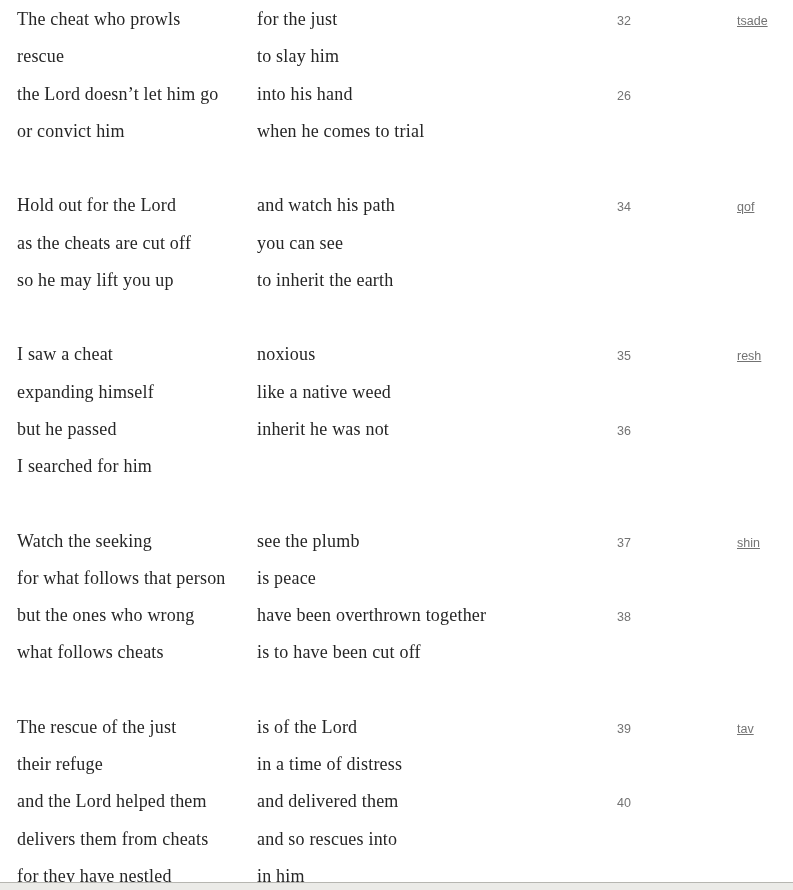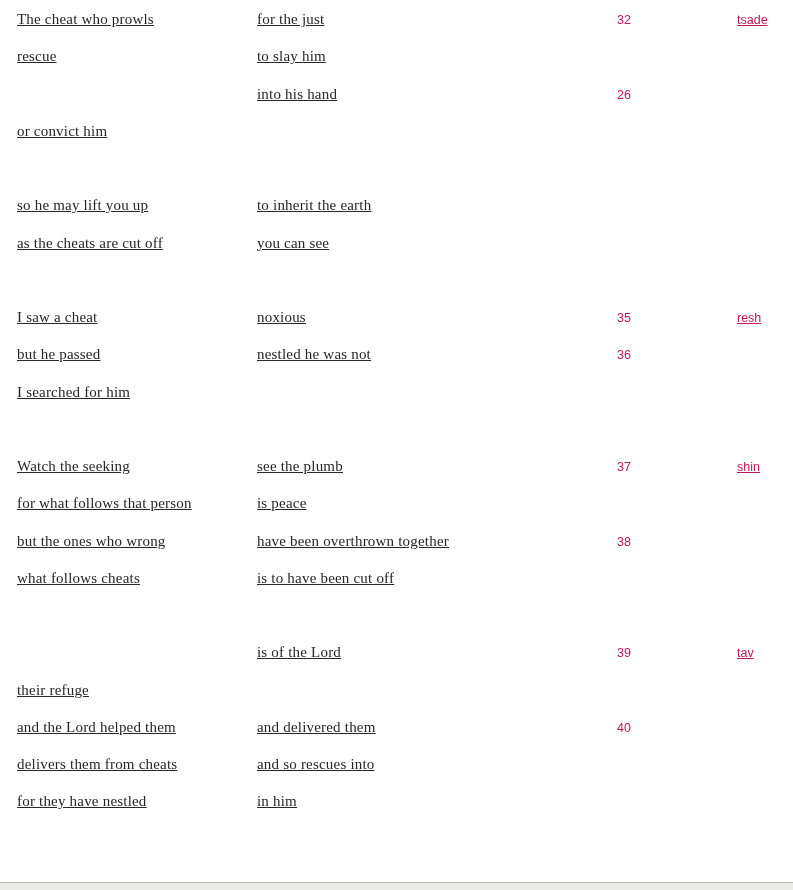--- a/index.html
+++ b/index.html
@@ -10,34 +10,33 @@
     position: relative;
   }
   .doc { padding: 1px 0 0 17px; }
   .row {
     display: grid;
     grid-template-columns: 240px 360px 120px 1fr;
     align-items: baseline;
   }
   .c1, .c2 {
     font-family: "Liberation Serif", serif;
-    font-size: 15px;
+    font-size: 18px;
     line-height: 37.25px;
     color: #262626;
     white-space: nowrap;
     letter-spacing: 0.2px;
-    text-decoration: underline;
   }
   .c1 { grid-column: 1; }
   .c2 { grid-column: 2; }
   .vn, .hl {
     font-family: "Liberation Sans", sans-serif;
     font-size: 12.5px;
     line-height: 14px;
-    color: #be185d;
+    color: #737373;
     white-space: nowrap;
   }
   .vn { grid-column: 3; }
   .hl { grid-column: 4; text-decoration: underline; }
   .stanza { margin-bottom: 37.25px; }
   .stanza:last-child { margin-bottom: 0; }
   .bottom-bar {
     position: absolute;
     left: 0; right: 0; bottom: 0;
     height: 7px;
@@ -56,49 +55,61 @@
       <span class="c1">The cheat who prowls</span>
       <span class="c2">for the just</span>
       <span class="vn">32</span>
       <span class="hl">tsade</span>
     </div>
     <div class="row">
       <span class="c1">rescue</span>
       <span class="c2">to slay him</span>
     </div>
     <div class="row">
+      <span class="c1">the Lord doesn’t let him go</span>
       <span class="c2">into his hand</span>
       <span class="vn">26</span>
     </div>
     <div class="row">
       <span class="c1">or convict him</span>
+      <span class="c2">when he comes to trial</span>
     </div>
   </section>
 
   <section class="stanza">
     <div class="row">
-      <span class="c1">so he may lift you up</span>
-      <span class="c2">to inherit the earth</span>
+      <span class="c1">Hold out for the Lord</span>
+      <span class="c2">and watch his path</span>
+      <span class="vn">34</span>
+      <span class="hl">qof</span>
     </div>
     <div class="row">
       <span class="c1">as the cheats are cut off</span>
       <span class="c2">you can see</span>
+    </div>
+    <div class="row">
+      <span class="c1">so he may lift you up</span>
+      <span class="c2">to inherit the earth</span>
     </div>
   </section>
 
   <section class="stanza">
     <div class="row">
       <span class="c1">I saw a cheat</span>
       <span class="c2">noxious</span>
       <span class="vn">35</span>
       <span class="hl">resh</span>
     </div>
     <div class="row">
+      <span class="c1">expanding himself</span>
+      <span class="c2">like a native weed</span>
+    </div>
+    <div class="row">
       <span class="c1">but he passed</span>
-      <span class="c2">nestled he was not</span>
+      <span class="c2">inherit he was not</span>
       <span class="vn">36</span>
     </div>
     <div class="row">
       <span class="c1">I searched for him</span>
     </div>
   </section>
 
   <section class="stanza">
     <div class="row">
       <span class="c1">Watch the seeking</span>
@@ -116,26 +127,28 @@
       <span class="vn">38</span>
     </div>
     <div class="row">
       <span class="c1">what follows cheats</span>
       <span class="c2">is to have been cut off</span>
     </div>
   </section>
 
   <section class="stanza">
     <div class="row">
+      <span class="c1">The rescue of the just</span>
       <span class="c2">is of the Lord</span>
       <span class="vn">39</span>
       <span class="hl">tav</span>
     </div>
     <div class="row">
       <span class="c1">their refuge</span>
+      <span class="c2">in a time of distress</span>
     </div>
     <div class="row">
       <span class="c1">and the Lord helped them</span>
       <span class="c2">and delivered them</span>
       <span class="vn">40</span>
     </div>
     <div class="row">
       <span class="c1">delivers them from cheats</span>
       <span class="c2">and so rescues into</span>
     </div>

